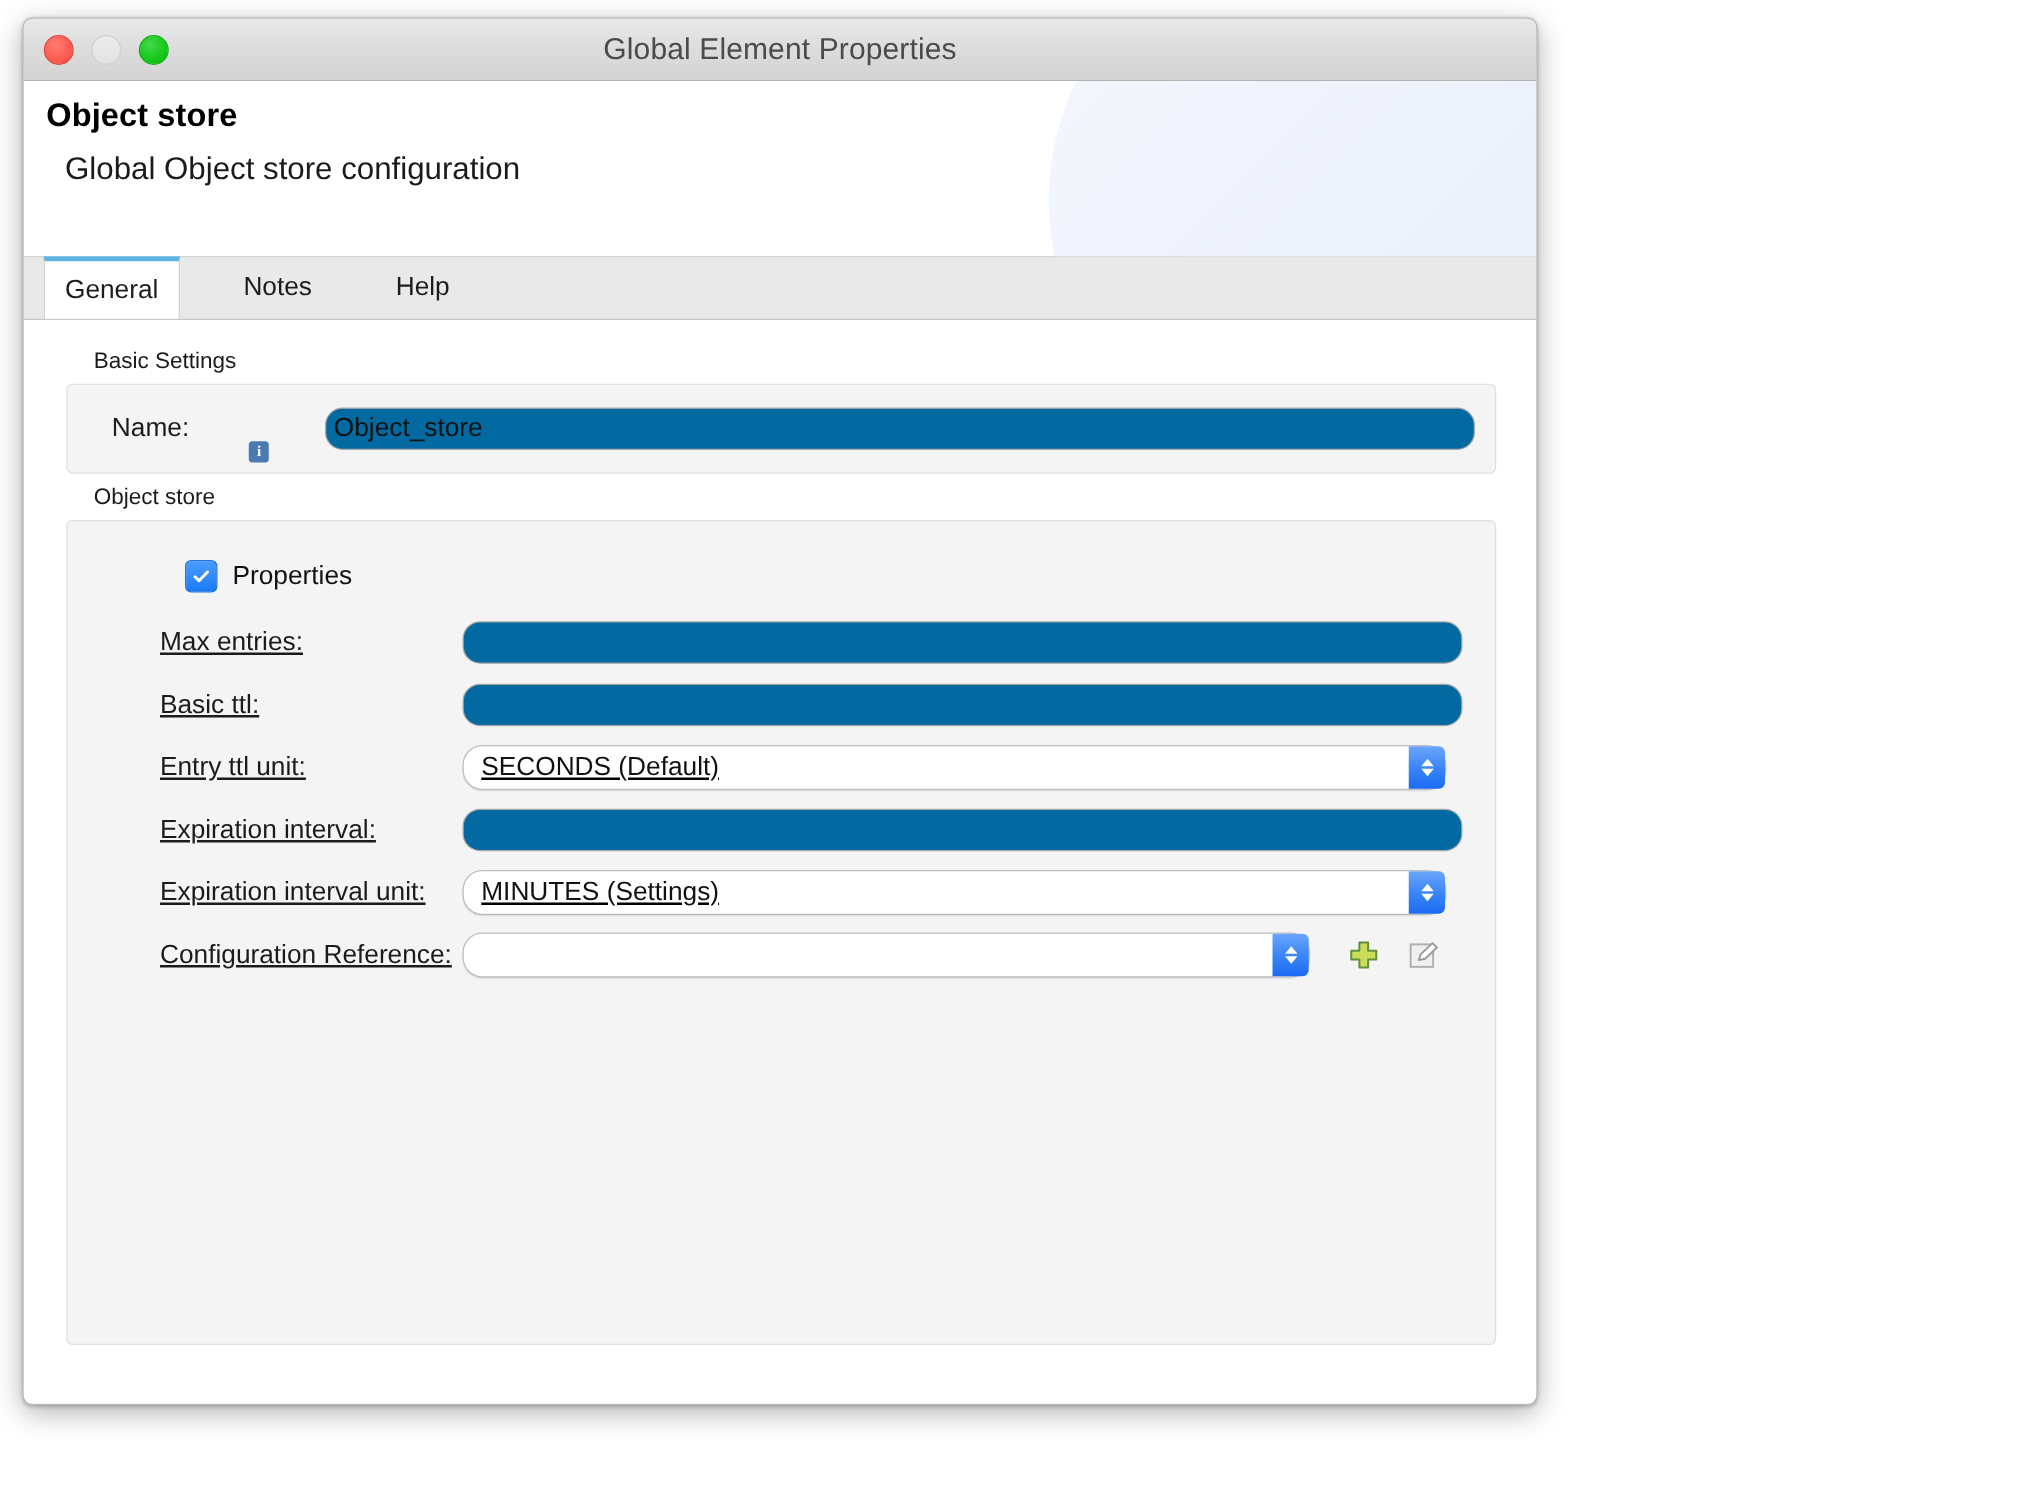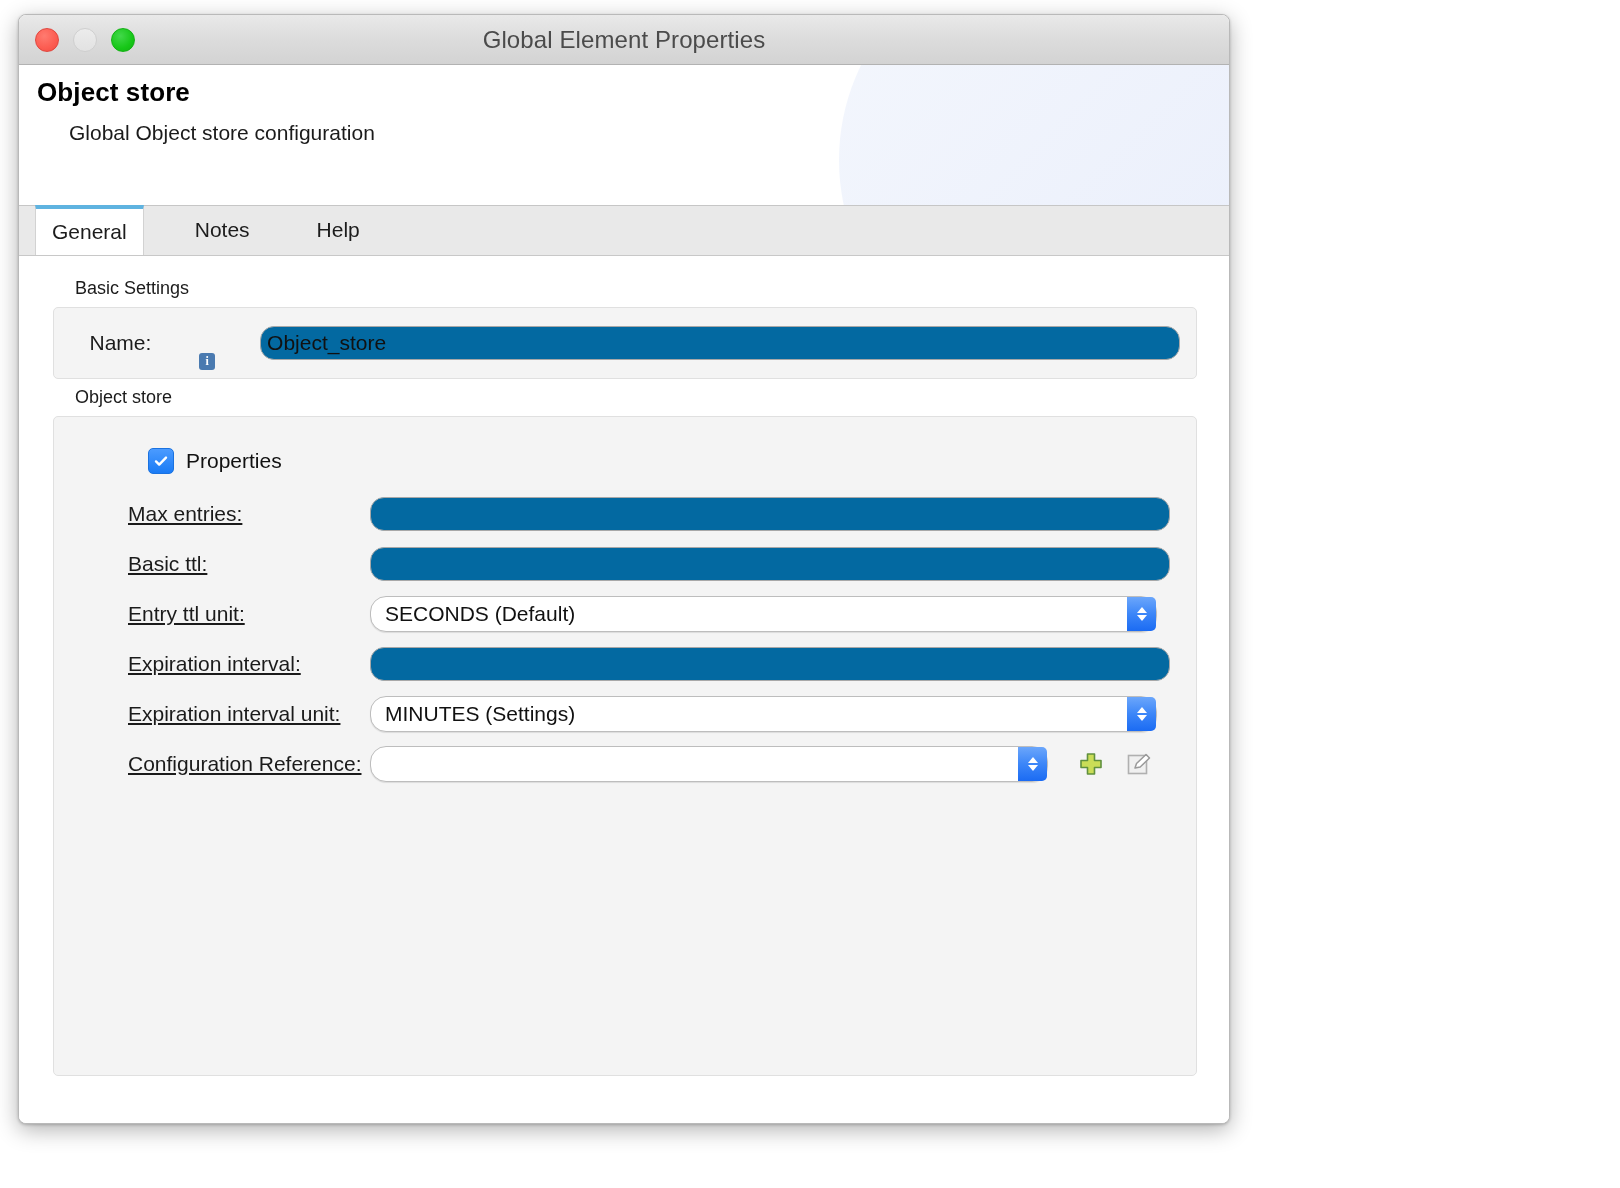--- a/index.html
+++ b/index.html
@@ -113,23 +113,23 @@
     position: absolute;
     left: 18px;
     top: 12px;
     font-size: 26px;
     font-weight: bold;
     color: #000000;
     letter-spacing: 0.1px;
   }
   .header-sub {
     position: absolute;
-    left: 50px;
+    left: 33px;
     top: 56px;
-    font-size: 21px;
+    font-size: 25px;
     color: #1b1b1b;
   }
 
   
   .tabstrip {
     position: relative;
     flex: 0 0 50px;
     height: 50px;
     background: #e9e9e9;
     border-bottom: 1px solid #c8c8c8;
@@ -255,20 +255,21 @@
   .combo {
     position: relative;
     height: 36px;
     background: #ffffff;
     border: 1px solid #bdbdbd;
     border-radius: 16px;
     box-sizing: border-box;
     display: flex;
     align-items: center;
     box-shadow: 0 1px 1px rgba(0,0,0,0.10);
+    text-decoration: underline;
   }
   .combo-wide { width: 787px; }
   .combo-ref  { width: 678px; }
   .combo-text {
     flex: 1 1 auto;
     font-size: 21px;
     color: #111111;
     padding-left: 14px;
     white-space: nowrap;
     overflow: hidden;

